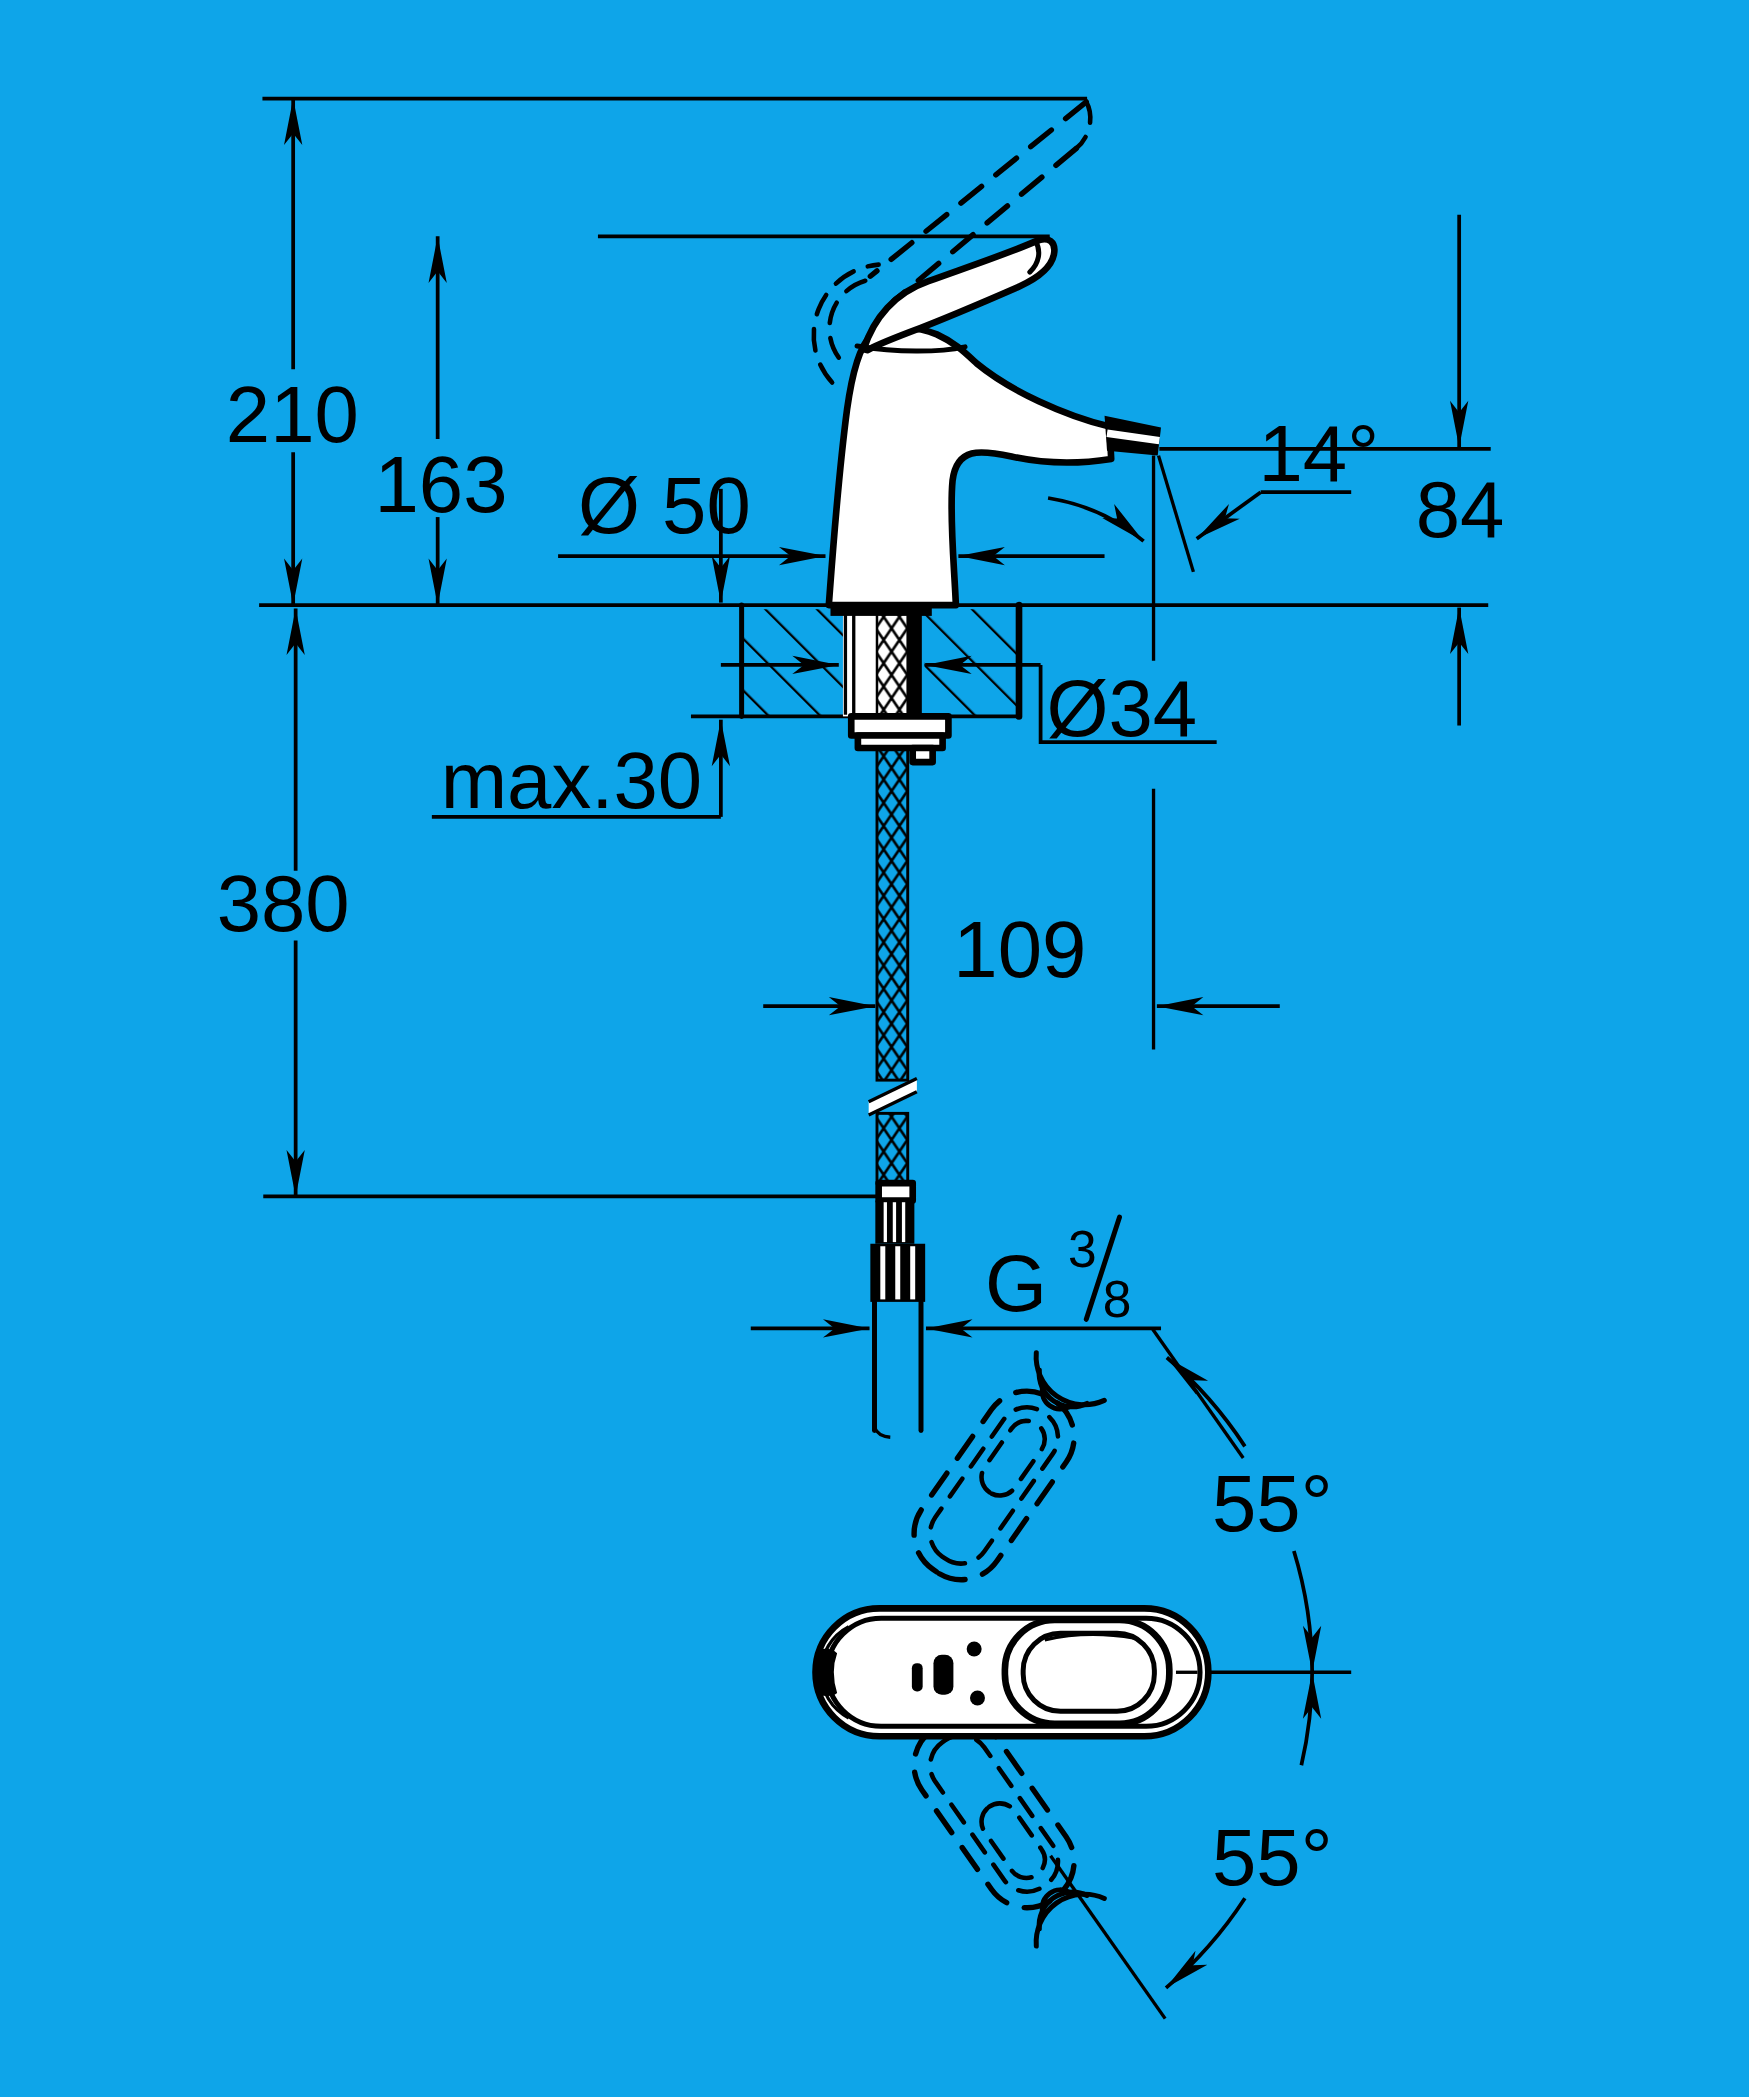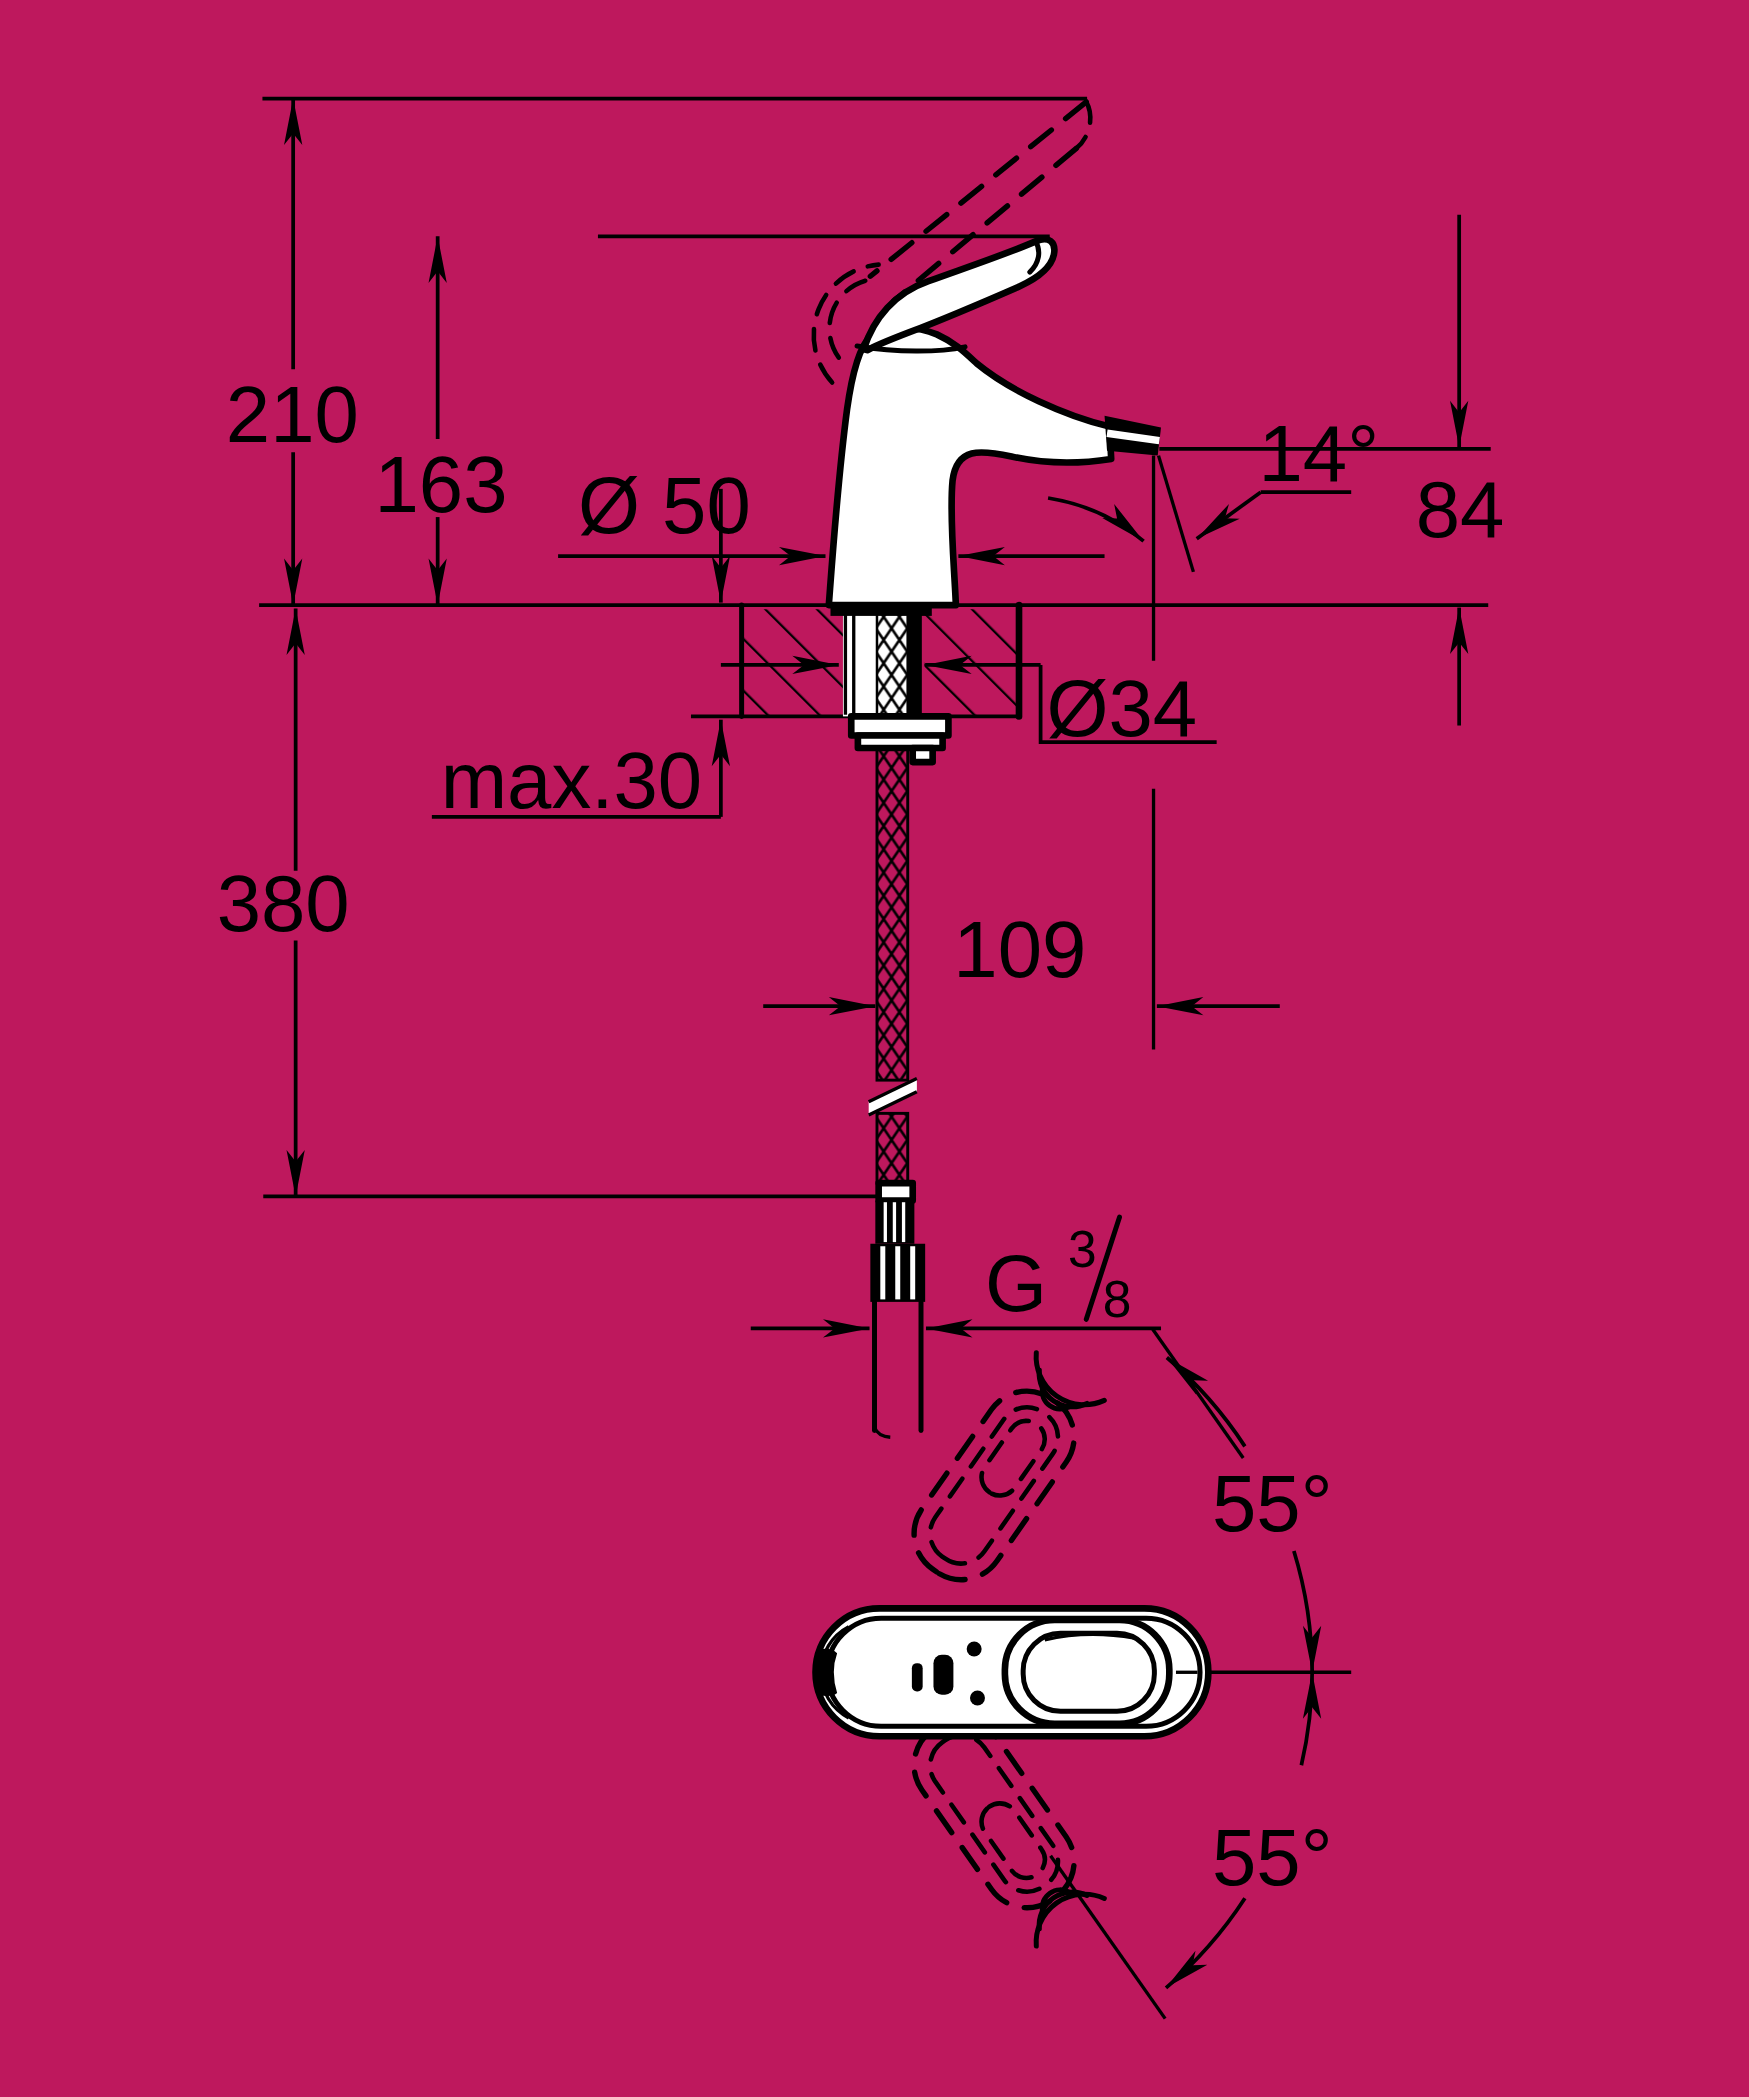--- a/index.html
+++ b/index.html
@@ -1,16 +1,16 @@
 <!DOCTYPE html>
 <html style="font-size:13.3px"><head>
 <meta charset="utf-8">
 <style>
   html,body{margin:0;padding:0;background:#ffffff;}
-  .page{width:1749px;height:2098px;background:#be185d;position:relative;}
+  .page{width:1749px;height:2098px;background:#0ea5e9;position:relative;}
   svg{display:block;}
   text{font-family:"Liberation Sans","DejaVu Sans",sans-serif;fill:#000;}
   .dimtxt{font-size:96px;}
   .dimtxt-sm{font-size:62px;}
   .outline{fill:#ffffff;stroke:#000;stroke-width:8;stroke-linejoin:round;stroke-linecap:round;}
   .thick{stroke:#000;stroke-width:8;fill:none;stroke-linecap:round;}
   .med{stroke:#000;stroke-width:6;fill:none;stroke-linecap:round;}
   .dim{stroke:#000;stroke-width:4.5;fill:none;}
   .thin{stroke:#000;stroke-width:4;fill:none;}
   .dashed{stroke:#000;stroke-width:6.5;fill:none;stroke-dasharray:32 22;stroke-linecap:round;}

